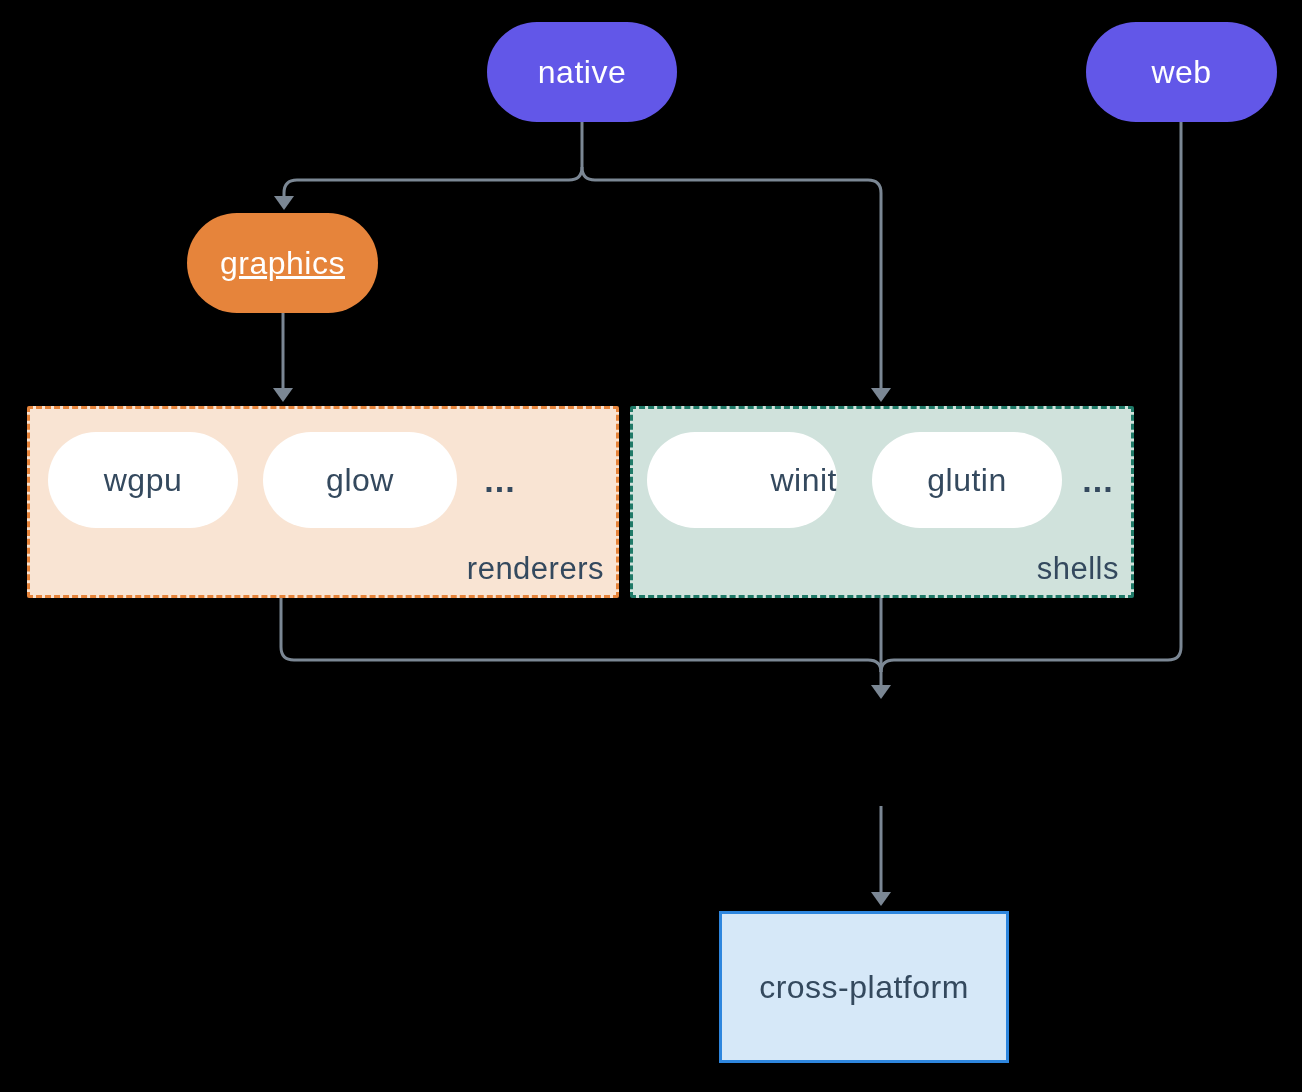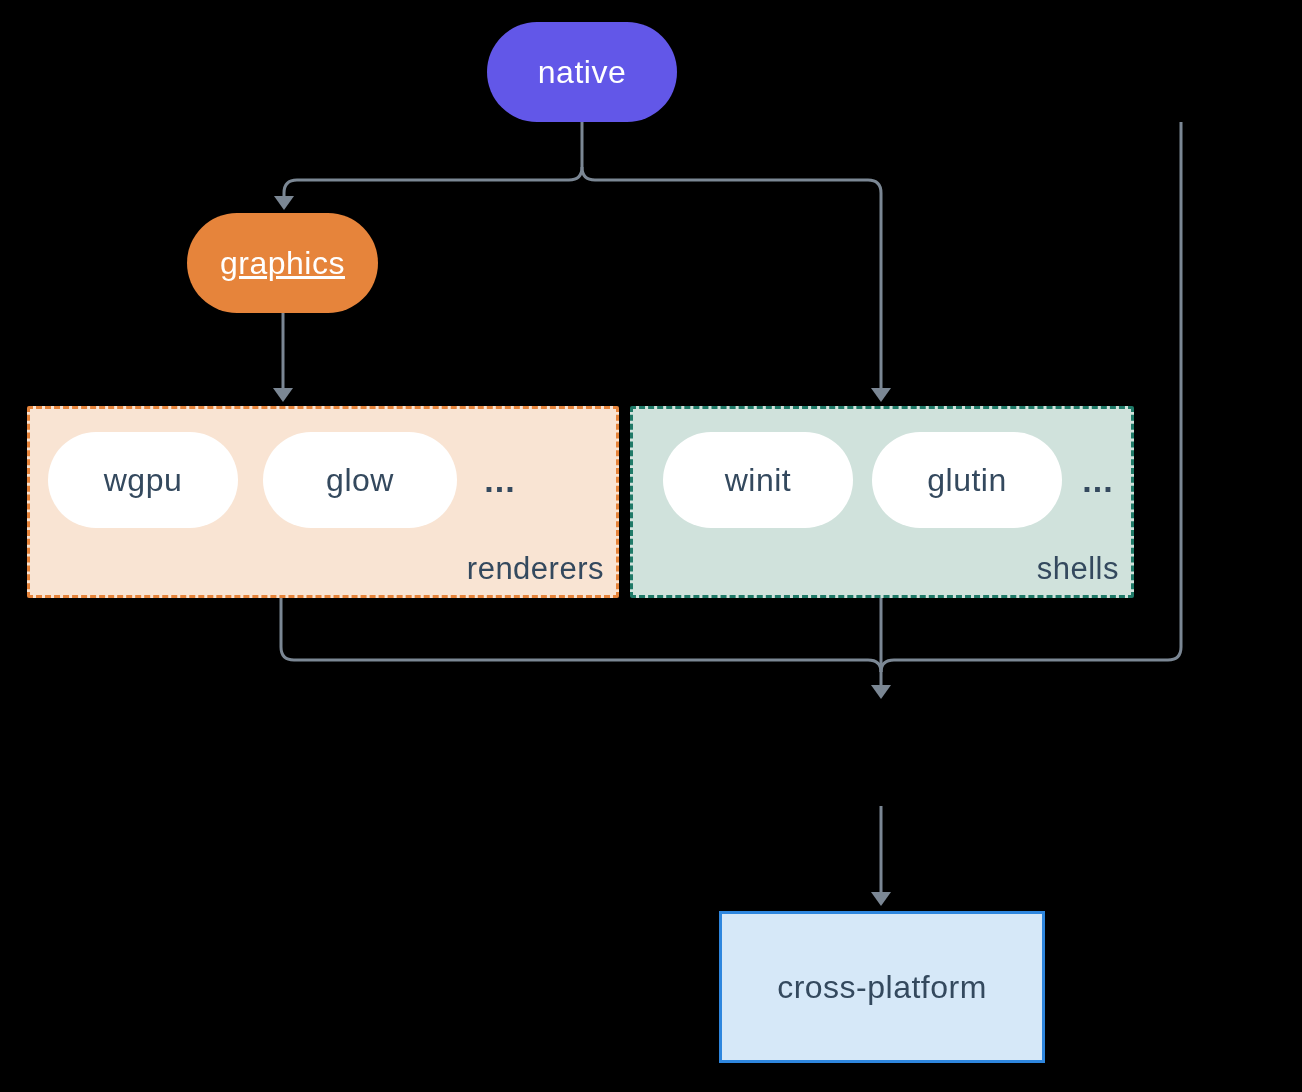--- a/index.html
+++ b/index.html
@@ -83,21 +83,21 @@
     bottom: 8px;
     color: var(--group-label-text, #34495e);
     font-size: 31px;
     letter-spacing: 0.5px;
     margin-top: 28px;
   }
   .app-box {
     position: absolute;
     left: 719px;
     top: 911px;
-    width: 326px;
+    width: 290px;
     height: 152px;
     box-sizing: border-box;
     background: var(--app-bg, #d6e8f8);
     border: 3px solid var(--app-border, #2e86de);
     display: flex;
     flex-direction: row;
     align-items: center;
     justify-content: center;
     color: var(--inner-pill-text, #34495e);
     font-size: 32px;
@@ -129,38 +129,41 @@
     <polygon points="871,685 891,685 881,699"></polygon>
 
     <path d="M881,806 V892"></path>
     <polygon points="871,892 891,892 881,906"></polygon>
   </svg>
 
   <div class="pill native" style="left:487px; top:22px; width:190px; height:100px;">
     <span>native</span>
   </div>
 
+  <div class="pill web" style="left:1086px; top:22px; width:191px; height:100px;">
+    <span>web</span>
+  </div>
 
   <div class="pill graphics" style="left:187px; top:213px; width:191px; height:100px;text-decoration:underline;">
     <span>graphics</span>
   </div>
 
   <div class="group-box renderers" style="left:27px; top:406px; width:592px; height:192px;">
     <div class="inner-pill" style="left:18px; top:23px; width:190px; height:96px;">
       <span>wgpu</span>
     </div>
     <div class="inner-pill" style="left:233px; top:23px; width:194px; height:96px;">
       <span>glow</span>
     </div>
     <div class="ellipsis" style="left:445px; top:23px; width:50px; height:96px;">...</div>
     <div class="group-label">renderers</div>
   </div>
 
   <div class="group-box shells" style="left:630px; top:406px; width:504px; height:192px;">
-    <div class="inner-pill" style="left:30px; top:23px; width:190px; height:96px;">
+    <div class="inner-pill" style="left:14px; top:23px; width:190px; height:96px;justify-content:flex-end;">
       <span>winit</span>
     </div>
     <div class="inner-pill" style="left:239px; top:23px; width:190px; height:96px;">
       <span>glutin</span>
     </div>
     <div class="ellipsis" style="left:440px; top:23px; width:50px; height:96px;">...</div>
     <div class="group-label">shells</div>
   </div>
 
 

